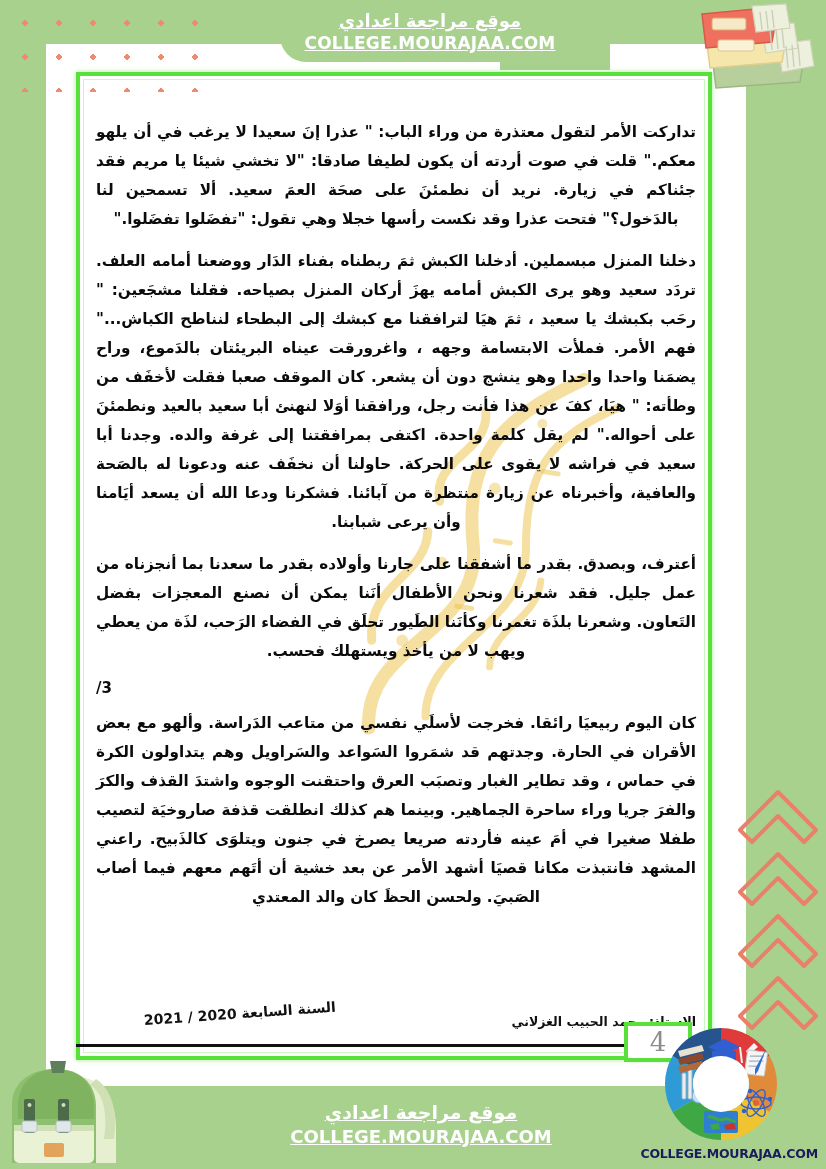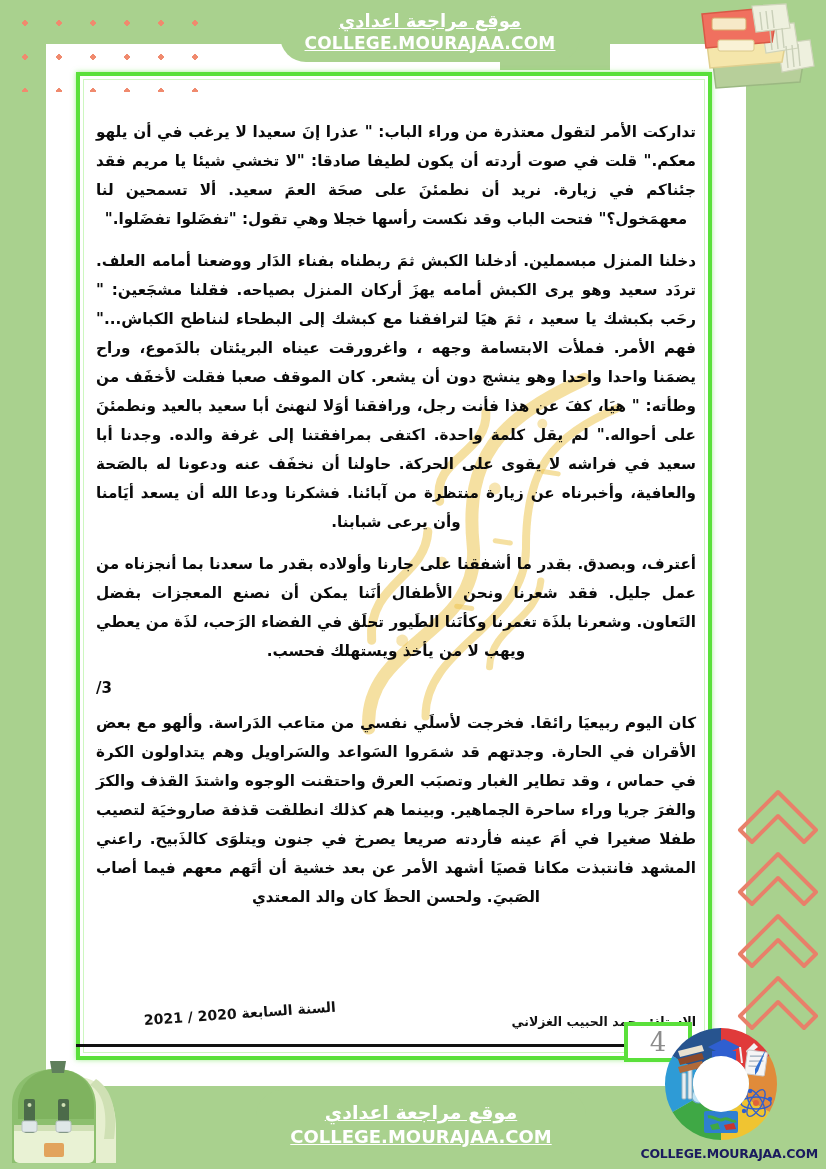--- a/index.html
+++ b/index.html
@@ -208,21 +208,21 @@
         <circle cx="62" cy="232" r="6" fill="#edc24a" fill-opacity=".45" stroke="none"></circle>
         <circle cx="150" cy="224" r="5" fill="#edc24a" fill-opacity=".45" stroke="none"></circle>
         <circle cx="240" cy="230" r="6" fill="#edc24a" fill-opacity=".45" stroke="none"></circle>
         <circle cx="320" cy="236" r="5" fill="#edc24a" fill-opacity=".45" stroke="none"></circle>
         <path d="M120 260 L126 274 M196 258 L202 272 M280 262 L286 276" stroke-width="5"></path>
       </g>
     </svg>
   </div>
 
   <div class="content">
-    <p class="para">تداركت الأمر لتقول معتذرة من وراء الباب: " عذرا إنَ سعيدا لا يرغب في أن يلهو معكم." قلت في صوت أردته أن يكون لطيفا صادقا: "لا تخشي شيئا يا مريم فقد جئناكم في زيارة. نريد أن نطمئنَ على صحَة العمَ سعيد. ألا تسمحين لنا معهمَخول؟" فتحت الباب وقد نكست رأسها خجلا وهي تقول: "تفضَلوا تفضَلوا."</p>
+    <p class="para">تداركت الأمر لتقول معتذرة من وراء الباب: " عذرا إنَ سعيدا لا يرغب في أن يلهو معكم." قلت في صوت أردته أن يكون لطيفا صادقا: "لا تخشي شيئا يا مريم فقد جئناكم في زيارة. نريد أن نطمئنَ على صحَة العمَ سعيد. ألا تسمحين لنا بالدَخول؟" فتحت عذرا وقد نكست رأسها خجلا وهي تقول: "تفضَلوا تفضَلوا."</p>
     <p class="para">دخلنا المنزل مبسملين. أدخلنا الكبش ثمَ ربطناه بفناء الدَار ووضعنا أمامه العلف. تردَد سعيد وهو يرى الكبش أمامه يهزَ أركان المنزل بصياحه. فقلنا مشجَعين: " رحَب بكبشك يا سعيد ، ثمَ هيَا لترافقنا مع كبشك إلى البطحاء لنناطح الكباش..." فهم الأمر. فملأت الابتسامة وجهه ، واغرورقت عيناه البريئتان بالدَموع، وراح يضمَنا واحدا واحدا وهو ينشج دون أن يشعر. كان الموقف صعبا فقلت لأخفَف من وطأته: " هيَا، كفَ عن هذا فأنت رجل، ورافقنا أوَلا لنهنئ أبا سعيد بالعيد ونطمئنَ على أحواله." لم يقل كلمة واحدة. اكتفى بمرافقتنا إلى غرفة والده. وجدنا أبا سعيد في فراشه لا يقوى على الحركة. حاولنا أن نخفَف عنه ودعونا له بالصَحة والعافية، وأخبرناه عن زيارة منتظرة من آبائنا. فشكرنا ودعا الله أن يسعد أيَامنا وأن يرعى شبابنا.</p>
     <p class="para">أعترف، وبصدق. بقدر ما أشفقنا على جارنا وأولاده بقدر ما سعدنا بما أنجزناه من عمل جليل. فقد شعرنا ونحن الأطفال أنَنا يمكن أن نصنع المعجزات بفضل التَعاون. وشعرنا بلذَة تغمرنا وكأنَنا الطَيور تحلَق في الفضاء الرَحب، لذَة من يعطي ويهب لا من يأخذ ويستهلك فحسب.</p>
     <div class="mark">/3</div>
     <p class="para">كان اليوم ربيعيَا رائقا. فخرجت لأسلَي نفسي من متاعب الدَراسة. وألهو مع بعض الأقران في الحارة. وجدتهم قد شمَروا السَواعد والسَراويل وهم يتداولون الكرة في حماس ، وقد تطاير الغبار وتصبَب العرق واحتقنت الوجوه واشتدَ القذف والكرَ والفرَ جريا وراء ساحرة الجماهير. وبينما هم كذلك انطلقت قذفة صاروخيَة لتصيب طفلا صغيرا في أمَ عينه فأردته صريعا يصرخ في جنون ويتلوَى كالذَبيح. راعني المشهد فانتبذت مكانا قصيَا أشهد الأمر عن بعد خشية أن أتَهم معهم فيما أصاب الصَبيَ. ولحسن الحظَ كان والد المعتدي</p>
   </div>
 
   <div class="doc-footer">
     <div class="teacher">الاستاذ: محمد الحبيب الغزلاني</div>
     <div class="school-year">السنة السابعة 2020 / 2021</div>
     <div class="footer-rule"></div>

